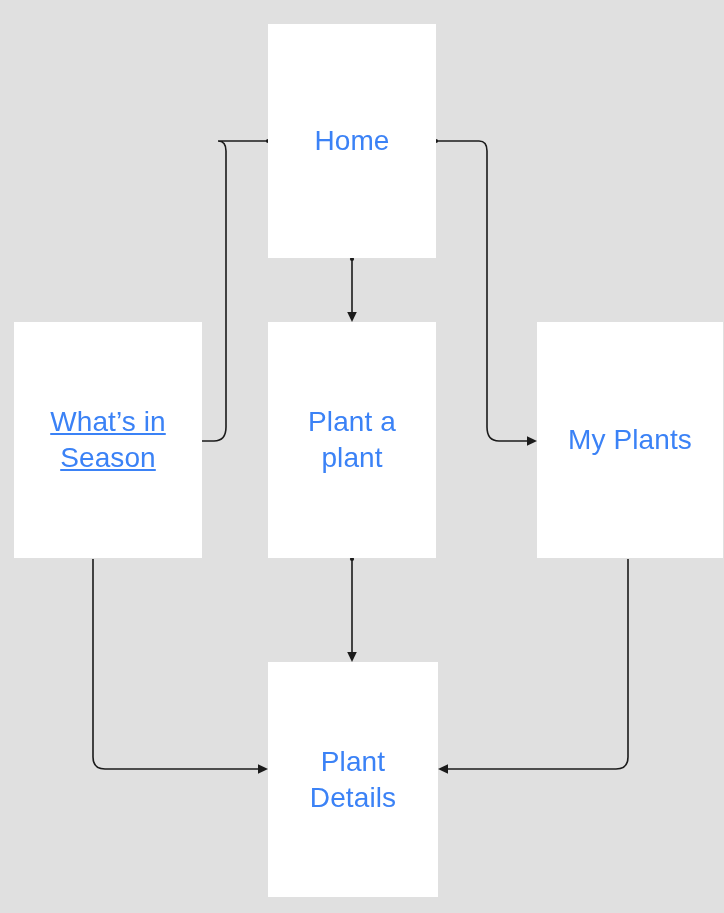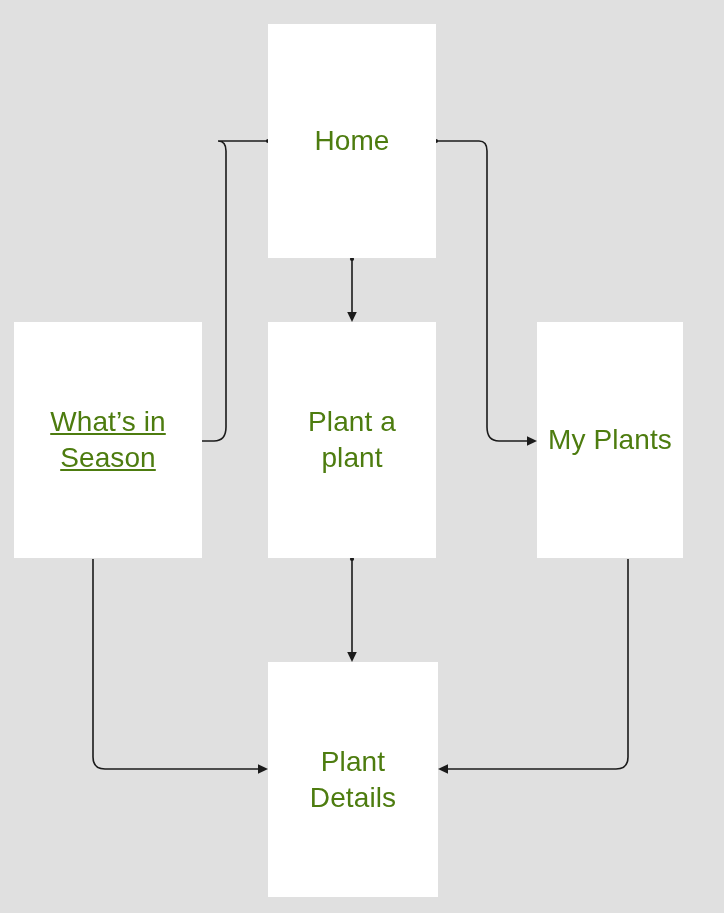--- a/index.html
+++ b/index.html
@@ -18,34 +18,34 @@
     background: #e0e0e0;
     overflow: hidden;
   }
   .node {
     position: absolute;
     background: #ffffff;
     display: flex;
     align-items: center;
     justify-content: center;
     text-align: center;
-    color: #4d7c0f;
+    color: #3b82f6;
     font-size: 28px;
     line-height: 36px;
     font-family: "Liberation Sans", sans-serif;
     font-weight: 400;
     letter-spacing: 0.1px;
     box-sizing: border-box;
     white-space: pre-line;
     user-select: none;
   }
   #node-home      { left: 268px; top: 24px;  width: 168px; height: 234px; }
   #node-season    { left: 14px;  top: 322px; width: 188px; height: 236px; text-decoration: underline; }
   #node-find      { left: 268px; top: 322px; width: 168px; height: 236px; }
-  #node-myplants  { left: 537px; top: 322px; width: 146px; height: 236px; }
+  #node-myplants  { left: 537px; top: 322px; width: 186px; height: 236px; }
   #node-details   { left: 268px; top: 662px; width: 170px; height: 235px; }
 
   #edges {
     position: absolute;
     left: 0;
     top: 0;
     width: 724px;
     height: 913px;
     pointer-events: none;
   }

